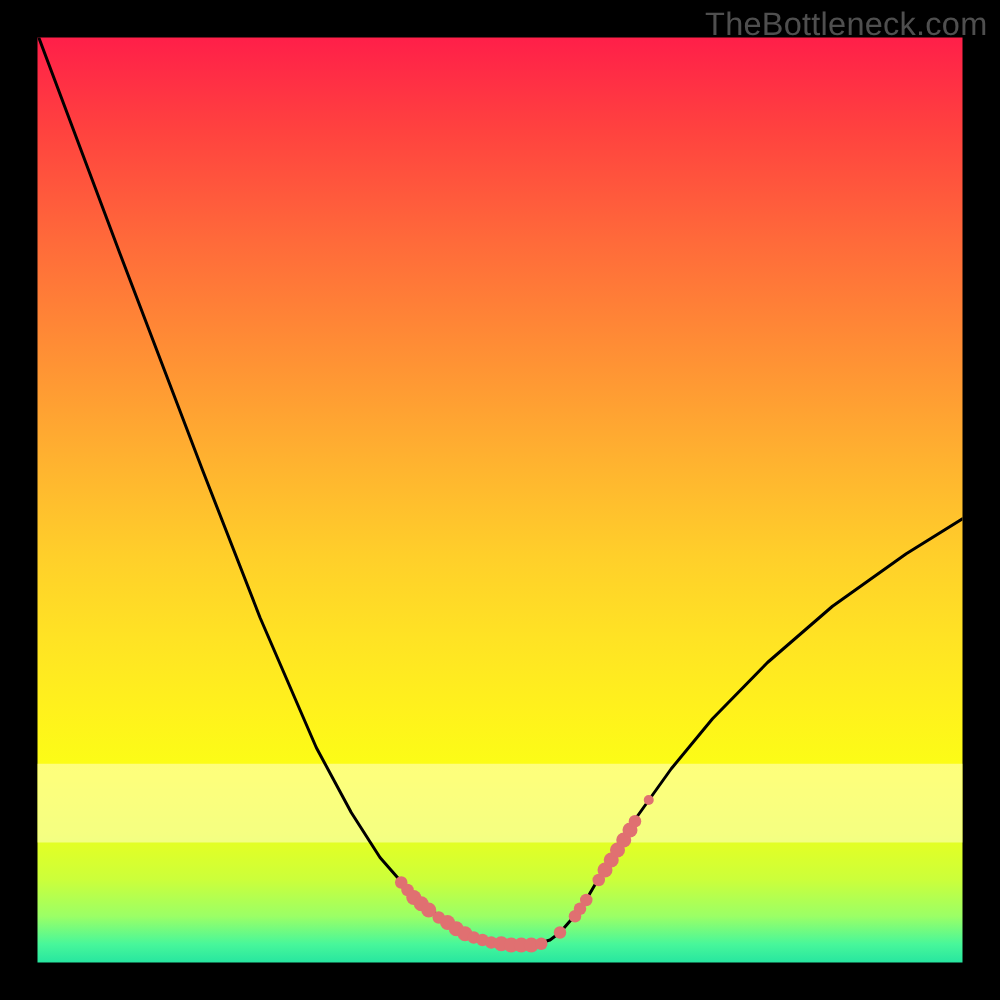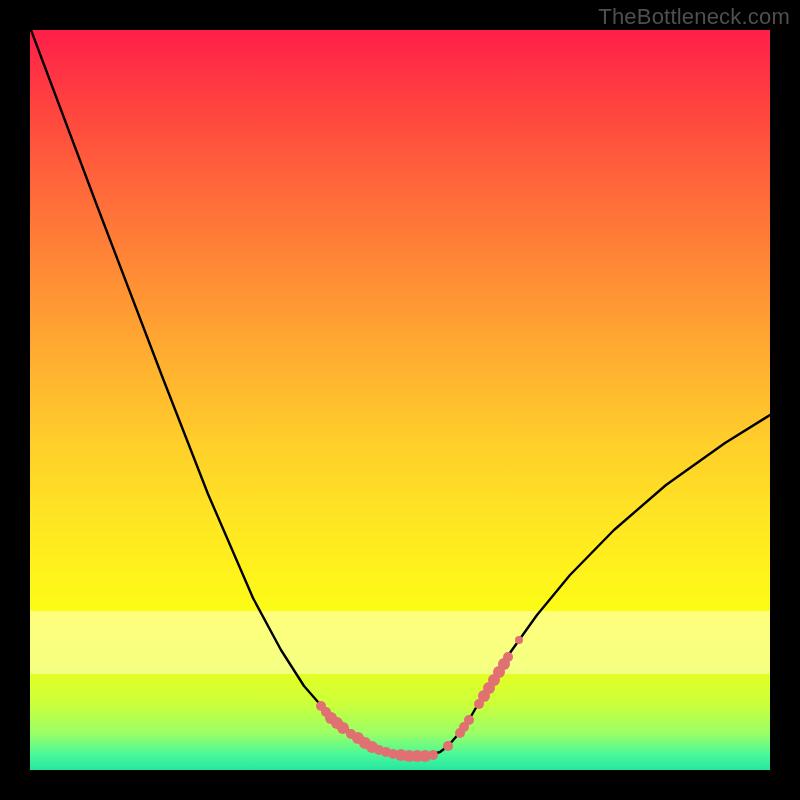--- a/index.html
+++ b/index.html
@@ -42,21 +42,21 @@
     top: 78.5%;
     height: 8.5%;
     background: rgba(255, 255, 210, 0.55);
     pointer-events: none;
   }
   .watermark {
     position: absolute;
     top: 4px;
     right: 10px;
     color: #4f4f4f;
-    font-size: 22px;
+    font-size: 26px;
     letter-spacing: 0.2px;
     font-weight: 400;
     z-index: 10;
     user-select: none;
   }
   svg.curves {
     position: absolute;
     left: 0;
     top: 0;
     width: 740px;

